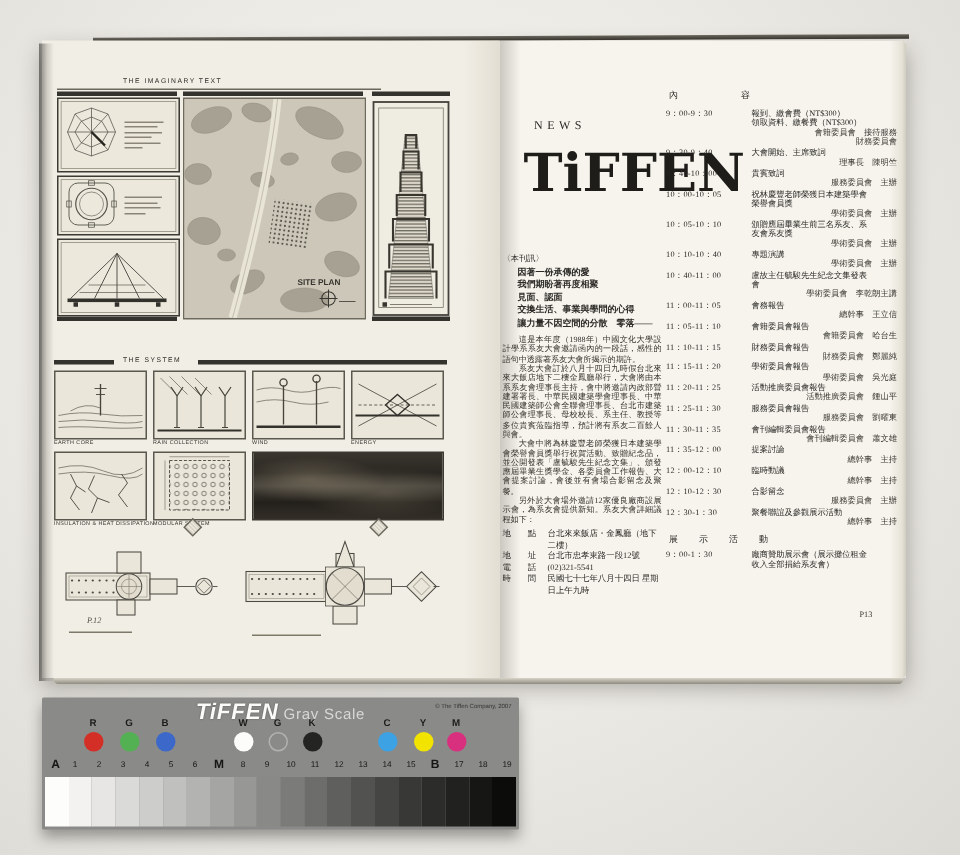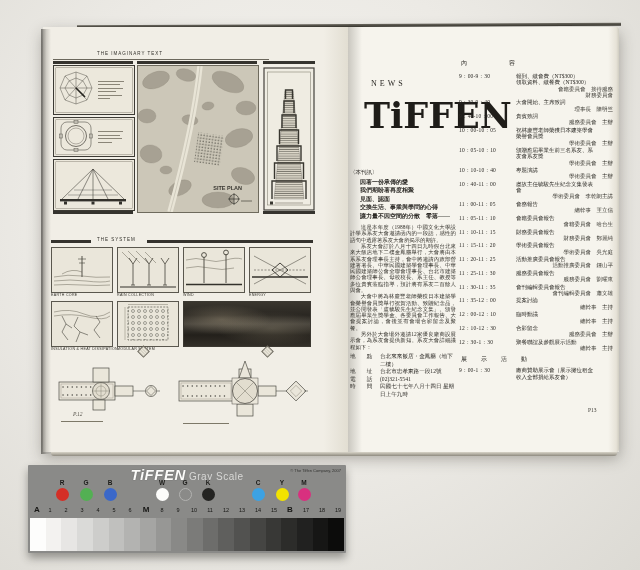--- a/index.html
+++ b/index.html
@@ -1,21 +1,21 @@
 <!DOCTYPE html>
 <html><head>
 <meta charset="utf-8">
 <style>
   html,body{margin:0;padding:0;}
   body{width:640px;height:570px;overflow:hidden;font-family:"Liberation Serif",serif;}
   .stage{position:relative;width:640px;height:570px;
     background:radial-gradient(ellipse at 45% 38%, #f5f4f0 0%, #eceae5 50%, #dcdad4 100%);}
 
   
-  .booklet{position:absolute;left:43px;top:27px;width:576px;height:425px;
+  .booklet{position:absolute;left:28px;top:27px;width:576px;height:425px;
     box-shadow:0 6px 14px rgba(50,48,40,.38);}
   .top-edge{position:absolute;top:-3px;left:34px;right:-2px;height:3px;
     background:linear-gradient(to bottom,#6a675e,#35332c);transform:rotate(-.25deg);}
   .left-edge{position:absolute;left:-2px;top:2px;bottom:-2px;width:10px;z-index:5;
     background:linear-gradient(to right,rgba(35,33,28,.55),rgba(35,33,28,.16) 55%,rgba(0,0,0,0));}
   .booklet::after{content:'';position:absolute;left:8px;right:2px;bottom:-4px;height:4px;
     background:linear-gradient(#d8d4c8,#8f8b80);border-radius:0 0 3px 3px;}
   .page-left{position:absolute;left:0;top:0;width:305px;height:425px;
     background:linear-gradient(to right,#f1eee6 0%,#f1eee6 92%,#e2ded2 100%);}
   .page-right{position:absolute;left:305px;top:0;width:271px;height:425px;border-radius:0 3px 3px 0;

